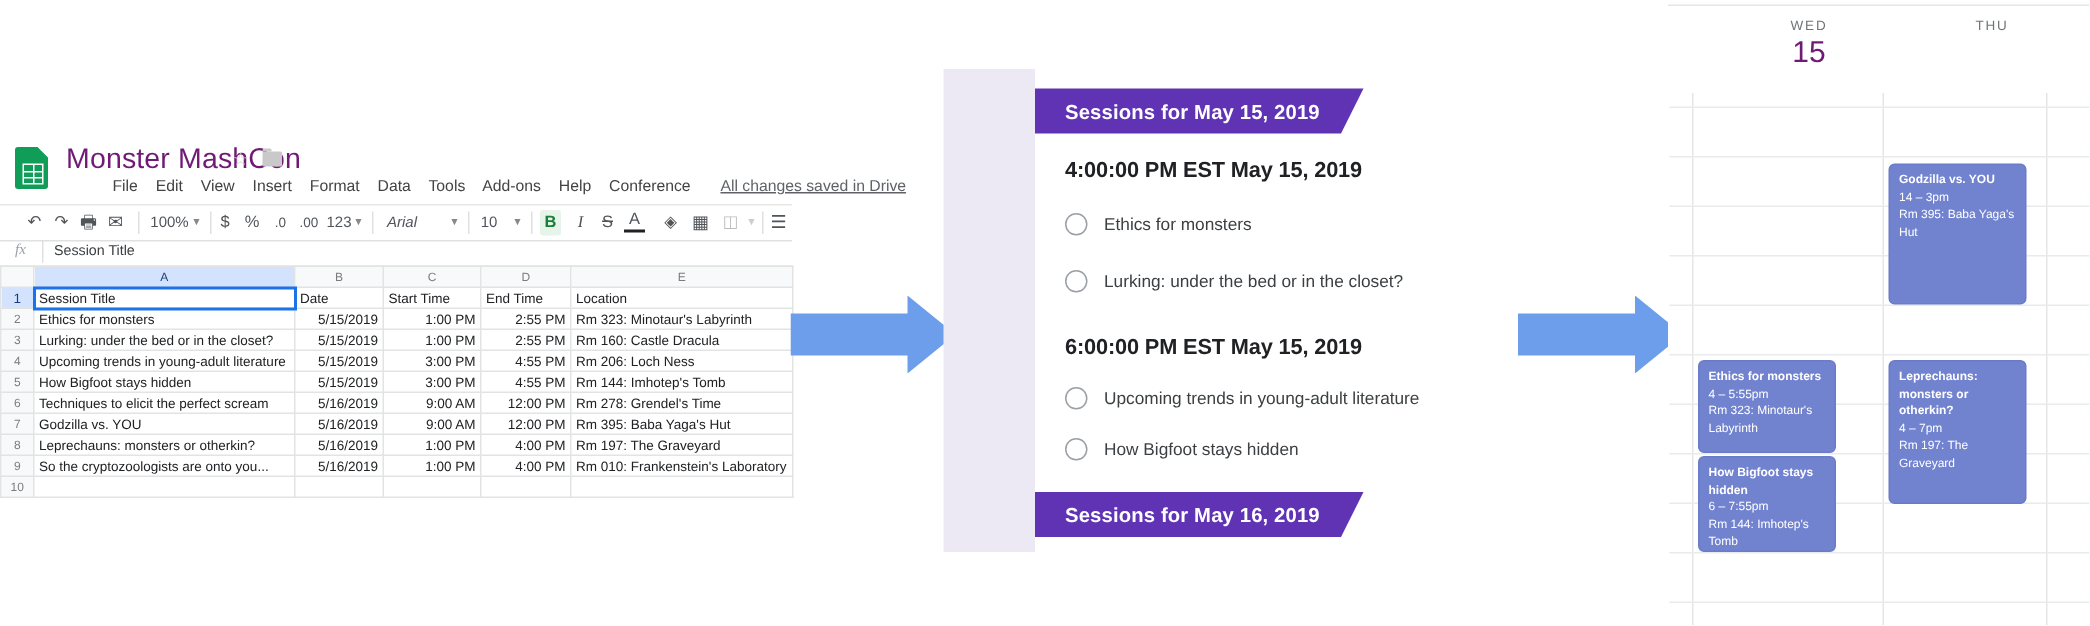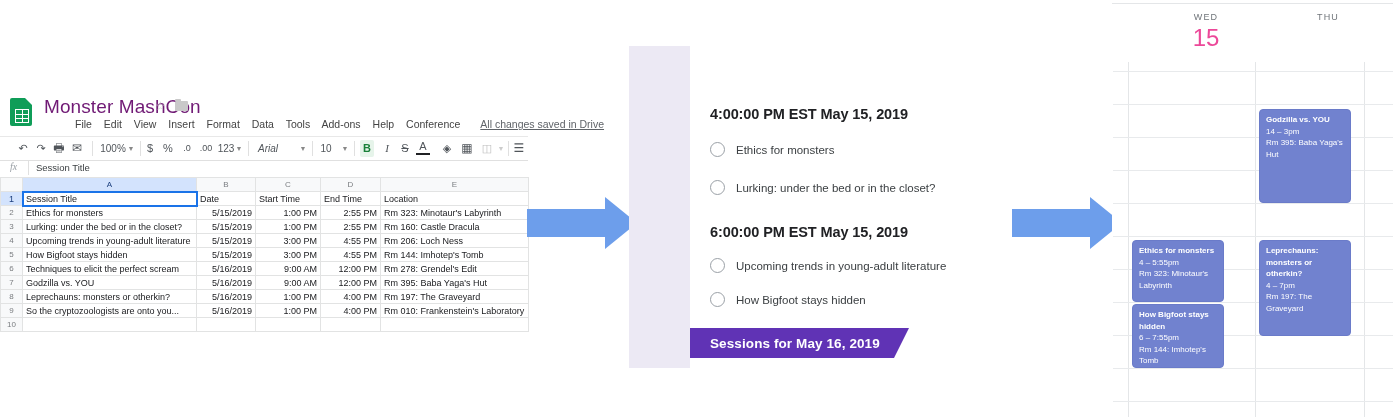--- a/index.html
+++ b/index.html
@@ -213,21 +213,21 @@
   }
   .cal-hline {
     position: absolute; left: 1px; width: 280px; height: 1px; background: #e8eaec;
   }
   .cal-topline { position: absolute; left: 0; top: 3px; width: 281px; height: 1px; background: #e4e6e8; }
   .cal-dayhdr { position: absolute; top: 12px; text-align: center; width: 112px; }
   .cal-dow {
     font-size: 9px; color: #70757a; letter-spacing: 1.2px;
   }
   .cal-daynum {
-    font-size: 24px; color: #ec4899; margin-top: 2px; font-weight: 300;
+    font-size: 20px; color: #701a75; margin-top: 2px; font-weight: 300;
   }
   .cal-event {
     position: absolute;
     background: #7182cf;
     border-radius: 4px;
     color: #ffffff;
     font-size: 8px;
     line-height: 11.5px;
     padding: 4px 5px 2px 6px;
     box-sizing: border-box;
@@ -360,21 +360,21 @@
             <td class="num">3:00 PM</td>
             <td class="num">4:55 PM</td>
             <td>Rm 144: Imhotep's Tomb</td>
           </tr>
           <tr>
             <td class="rowhead">6</td>
             <td>Techniques to elicit the perfect scream</td>
             <td class="num">5/16/2019</td>
             <td class="num">9:00 AM</td>
             <td class="num">12:00 PM</td>
-            <td>Rm 278: Grendel's Edit</td>
+            <td>Rm 278: Grendel's Time</td>
           </tr>
           <tr>
             <td class="rowhead">7</td>
             <td>Godzilla vs. YOU</td>
             <td class="num">5/16/2019</td>
             <td class="num">9:00 AM</td>
             <td class="num">12:00 PM</td>
             <td>Rm 395: Baba Yaga's Hut</td>
           </tr>
           <tr>
@@ -409,20 +409,23 @@
 <div class="arrow" style="left:527px; top:197px;">
   <svg width="110" height="52" viewBox="0 0 110 52">
     <polygon points="0,12 78,12 78,0 110,26 78,52 78,40 0,40" fill="#6d9eeb"></polygon>
   </svg>
 </div>
 
 <div class="panel" id="form-panel">
   <div class="form-sidebar"></div>
   <div class="form-body">
 
+    <div class="banner banner-1">
+      <span>Sessions for May 15, 2019</span>
+    </div>
 
     <div class="time-head time-head-1">4:00:00 PM EST May 15, 2019</div>
 
     <div class="opt" style="top:96px;">
       <span class="radio"></span>
       <span>Ethics for monsters</span>
     </div>
     <div class="opt" style="top:134px;">
       <span class="radio"></span>
       <span>Lurking: under the bed or in the closet?</span>

